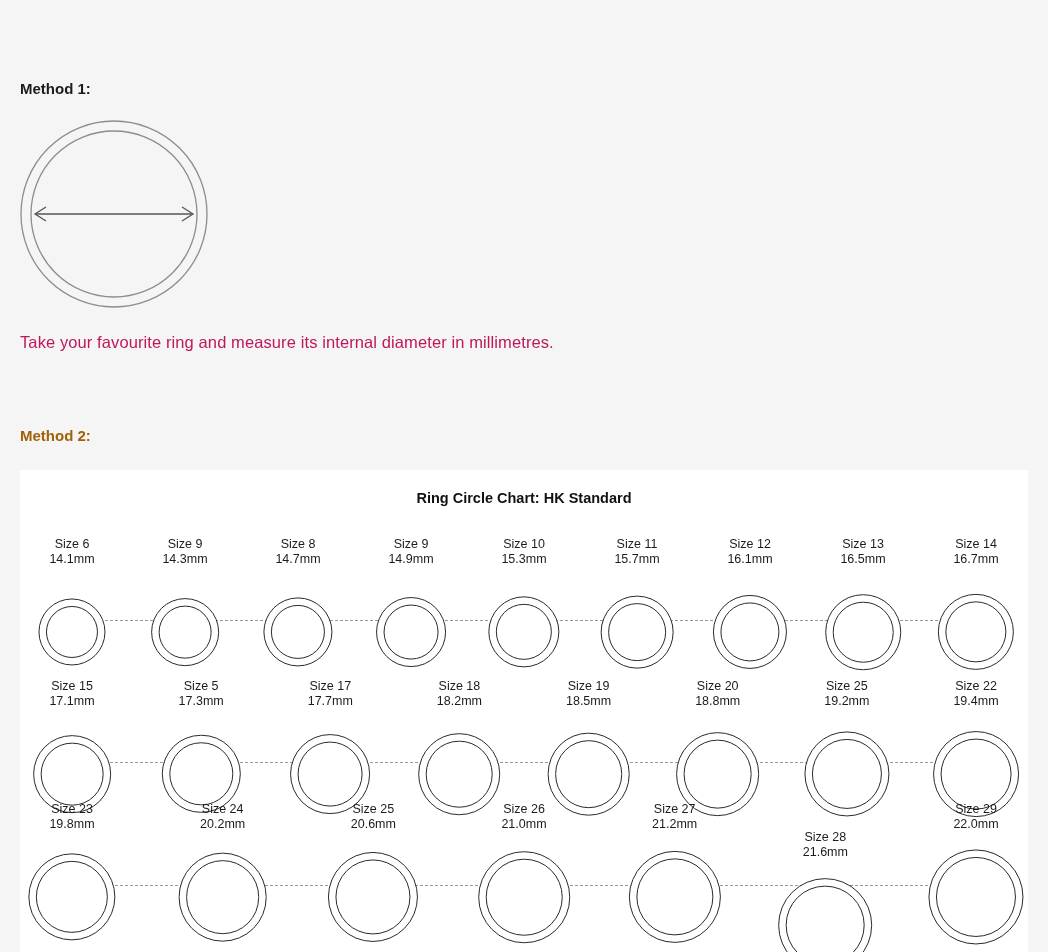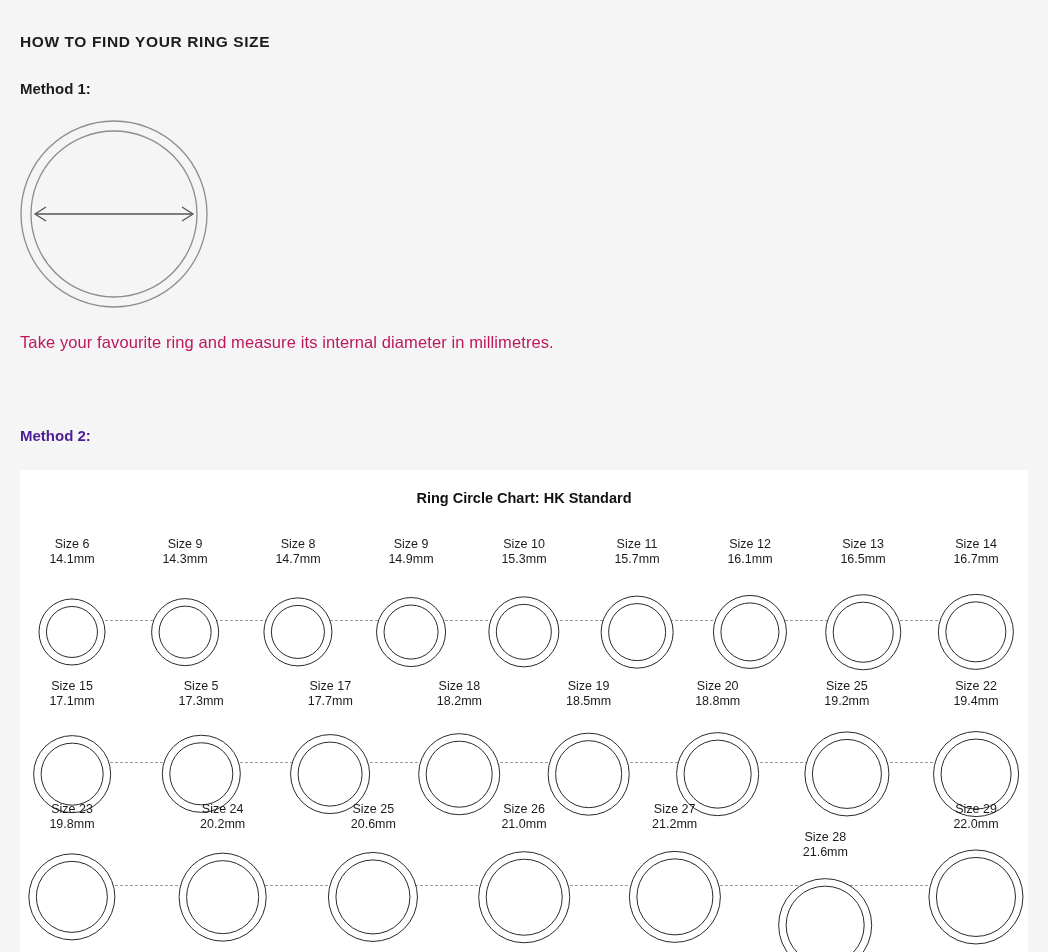--- a/index.html
+++ b/index.html
@@ -36,21 +36,21 @@
     font-size: 15px;
     font-weight: bold;
     color: #1c1c1c;
   }
   .method2-label {
     position: absolute;
     left: 20px;
     top: 427px;
     font-size: 15px;
     font-weight: bold;
-    color: #4c1d95;
+    color: #a16207;
   }
   .ring-diagram {
     position: absolute;
     left: 18px;
     top: 118px;
     width: 192px;
     height: 192px;
   }
   .method1-caption {
     position: absolute;
@@ -133,21 +133,20 @@
     border-radius: 50%;
     border: 1px solid #2a2a2a;
     background: #ffffff;
   }
 </style>
 </head>
 <body>
 
 <div class="page">
 
-  <div class="heading">HOW TO FIND YOUR RING SIZE</div>
 
   <div class="method1-label">Method 1:</div>
 
   <div class="ring-diagram">
     <svg width="192" height="192" viewBox="0 0 192 192" xmlns="http://www.w3.org/2000/svg">
       <circle cx="96" cy="96" r="93" fill="none" stroke="#8d8d8d" stroke-width="1.3"></circle>
       <circle cx="96" cy="96" r="83" fill="none" stroke="#8d8d8d" stroke-width="1.3"></circle>
       <line x1="18" y1="96" x2="174" y2="96" stroke="#555555" stroke-width="1.3"></line>
       <polyline points="28,89 17,96 28,103" fill="none" stroke="#555555" stroke-width="1.3"></polyline>
       <polyline points="164,89 175,96 164,103" fill="none" stroke="#555555" stroke-width="1.3"></polyline>

